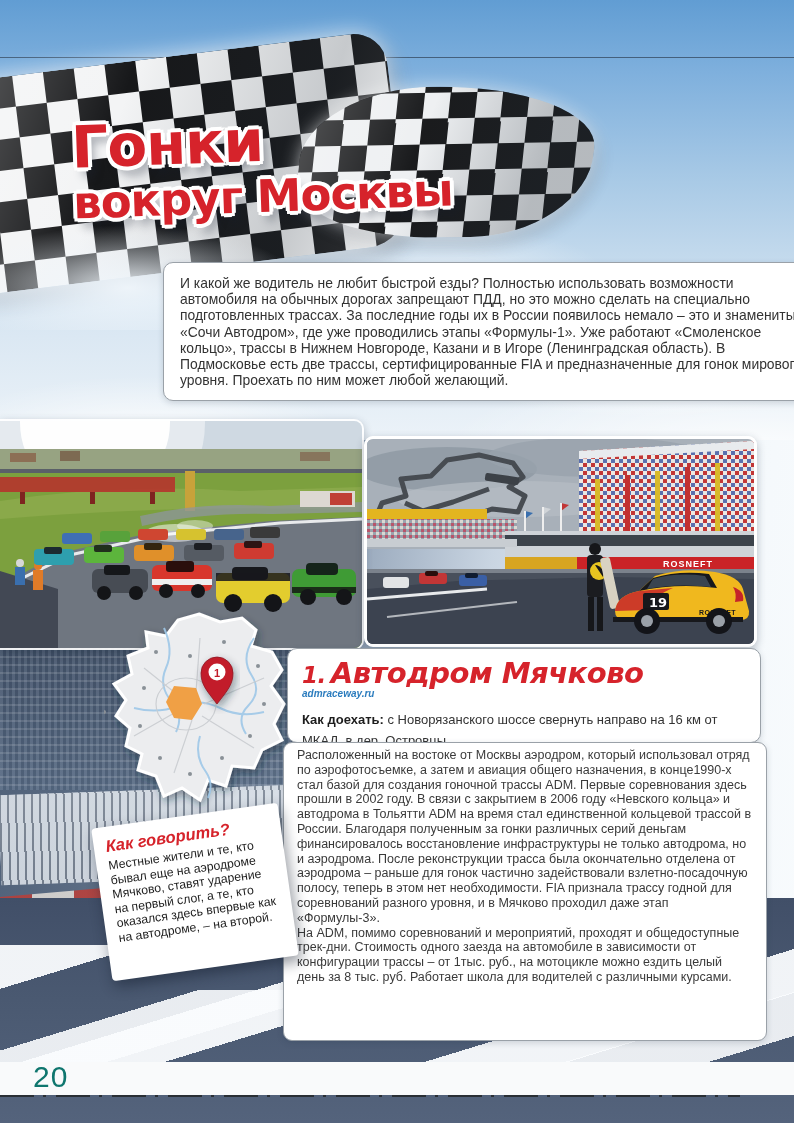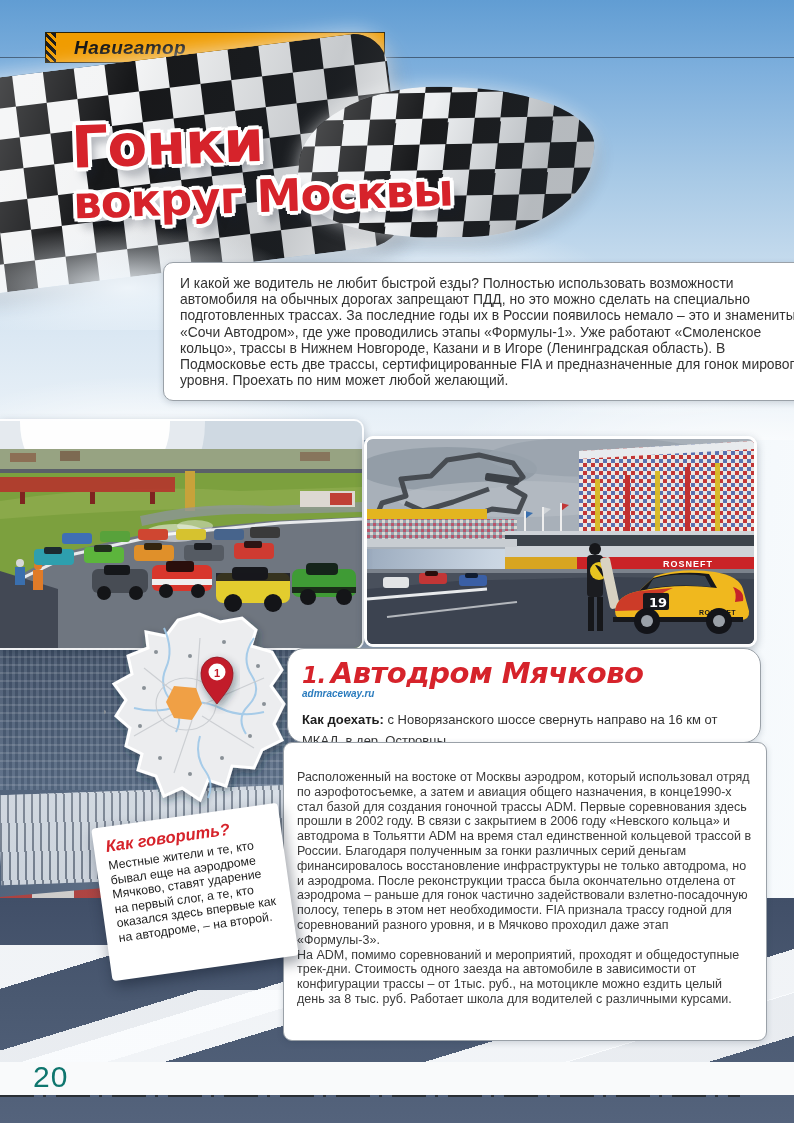--- a/index.html
+++ b/index.html
@@ -101,28 +101,28 @@
       -4px 0 0 #fff, 4px 0 0 #fff, 0 -4px 0 #fff, 0 4px 0 #fff,
       6px 9px 10px rgba(20,30,45,.35);
     line-height:1;letter-spacing:-1px;
   }
   .main-title .t1{font-size:58px;display:block;}
   .main-title .t2{font-size:45px;display:block;margin-top:4px;}
   
   .card{background:#fff;border:1px solid #9aa1a8;box-sizing:border-box;position:absolute;}
   .intro-card{left:163px;top:262px;width:668px;height:139px;border-radius:10px;padding:12px 16px;
     font-size:13.9px;line-height:16.2px;color:#333;box-shadow:0 2px 6px rgba(40,55,75,.18);}
-  .heading-card{left:287px;top:648px;width:474px;height:95px;border-radius:17px;padding:7px 14px 6px;box-shadow:0 2px 6px rgba(40,55,75,.18);}
+  .heading-card{left:287px;top:648px;width:474px;height:95px;border-radius:10px;padding:7px 14px 6px;box-shadow:0 2px 6px rgba(40,55,75,.18);}
   .section-title-row{white-space:nowrap;color:var(--accent_red,#d6232b);font-style:italic;font-weight:bold;font-family:"DejaVu Sans",sans-serif;letter-spacing:-0.5px;}
   .section-number{font-size:23px;margin-right:5px;}
   .section-title{font-size:29px;}
   .section-site{font-size:10px;font-weight:bold;font-style:italic;color:var(--link_blue,#2b7cbe);margin-top:-2px;}
   .section-directions{font-size:13px;line-height:21px;color:#333;margin-top:10px;}
   .section-directions b{color:#1d1d1d;}
-  .body-card{left:283px;top:742px;width:484px;height:299px;border-radius:9px;padding:27px 13px;overflow:hidden;
+  .body-card{left:283px;top:742px;width:484px;height:299px;border-radius:9px;padding:5px 13px;overflow:hidden;
     font-size:12.5px;line-height:14.8px;color:#3a3a3a;box-shadow:0 2px 6px rgba(40,55,75,.18);}
   .body-card p{margin:0;}
   
   .sidenote{
     position:absolute;left:101px;top:815px;width:188px;height:154px;background:#fff;border-radius:4px;
     transform:rotate(-8deg);box-shadow:2px 6px 14px rgba(15,25,40,.45);padding:10px 12px;box-sizing:border-box;
   }
   .sidenote-title{color:var(--accent_red,#d6232b);font-weight:bold;font-style:italic;font-size:16.5px;margin-bottom:3px;}
   .sidenote-text{font-size:12.3px;line-height:14.6px;color:#1e1e1e;}
   
@@ -152,24 +152,20 @@
   <div class="bg-sky"></div>
   <div class="bg-powerline"></div>
   <div class="bg-mid"></div>
   <div class="bg-stands"></div>
   <div class="bg-wall"></div>
   <div class="bg-curb"></div>
   <div class="bg-asphalt"></div>
   <div class="bg-stripes"></div>
   <div class="bg-stripes2"></div>
 
-  <div class="kicker">
-    <span class="kicker-hatch"></span>
-    <span class="kicker-label">Навигатор</span>
-  </div>
 
   <div class="flag-main"></div>
   <div class="flag-tail"></div>
   <div class="flag-fade"></div>
   <div class="main-title">
     <span class="t1">Гонки</span>
     <span class="t2">вокруг Москвы</span>
   </div>
 
   <div class="card intro-card">

